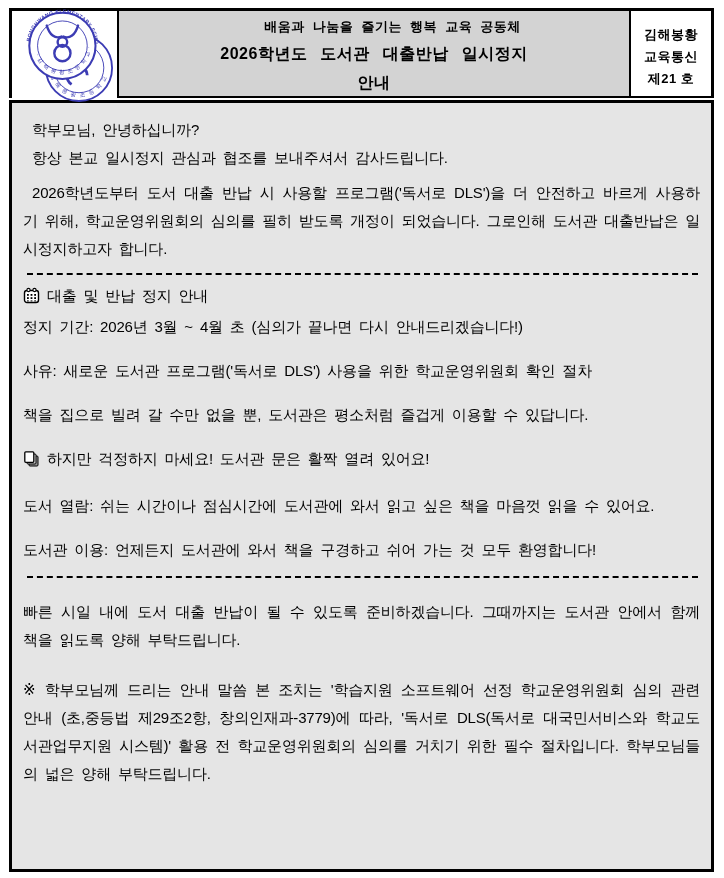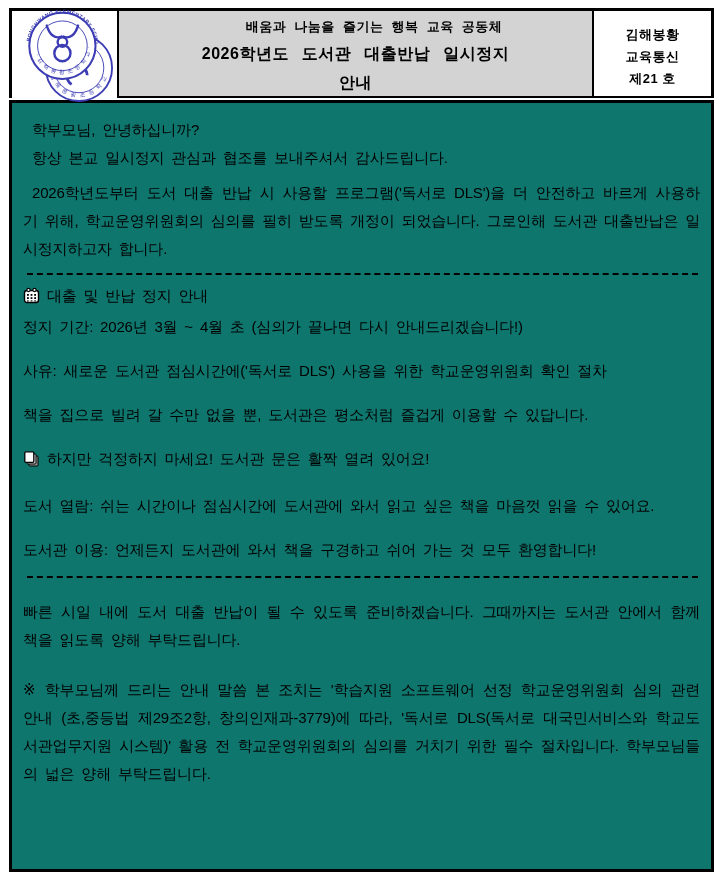--- a/index.html
+++ b/index.html
@@ -37,37 +37,37 @@
   .slogan {
     font-size: 13px; font-weight: bold;
     word-spacing: 4px; letter-spacing: 0.5px; margin-left: 37px;
   }
   .main-title {
     font-size: 16px; font-weight: bold;
     line-height: 29px; word-spacing: 8px; letter-spacing: 0.5px;
     margin-top: 3px;
   }
   .issue-cell {
-    width: 120px;
+    width: 83px;
     border: 2px solid #000;
     border-left: 0;
     border-top-width: 3px;
     border-right-width: 3px;
     background: #fff;
     text-align: center;
     padding-top: 13px;
     font-size: 13px; font-weight: bold; line-height: 22px;
     letter-spacing: 0.5px;
   }
   
   .body-box {
     margin-top: 2px;
     flex: 1;
     border: 3px solid #000;
-    background: #0f766e;
+    background: #e5e5e5;
     padding: 13px 11px 10px 11px;
     font-size: 15px;
     line-height: 28px;
     word-spacing: 3px;
     letter-spacing: -0.2px;
   }
   .indented { padding-left: 9px; }
   .just { text-align: justify; }
   .ti { text-indent: 9px; margin-top: 7px; }
   .dashed {
@@ -166,21 +166,21 @@
               <rect x="11.2" y="10.2" width="1.8" height="1.8"></rect>
             <rect x="4" y="13.4" width="1.8" height="1"></rect>
               <rect x="7.6" y="13.4" width="1.8" height="1"></rect>
               <rect x="11.2" y="13.4" width="1.8" height="1"></rect>
           </g>
         </svg>
       </span><span>대출 및 반납 정지 안내</span>
     </div>
     <div>정지 기간: 2026년 3월 ~ 4월 초 (심의가 끝나면 다시 안내드리겠습니다!)</div>
 
-    <div class="mt16">사유: 새로운 도서관 점심시간에('독서로 DLS') 사용을 위한 학교운영위원회 확인 절차</div>
+    <div class="mt16">사유: 새로운 도서관 프로그램('독서로 DLS') 사용을 위한 학교운영위원회 확인 절차</div>
 
     <div class="mt16">책을 집으로 빌려 갈 수만 없을 뿐, 도서관은 평소처럼 즐겁게 이용할 수 있답니다.</div>
 
     <div class="mt16">
       <span class="ico">
         <svg width="17" height="17" viewBox="0 0 17 17" xmlns="http://www.w3.org/2000/svg">
           <rect x="6" y="6" width="9" height="10" rx="1" fill="#9a9a9a" stroke="#000" stroke-width="1"></rect>
           <rect x="4" y="4" width="9" height="10" rx="1" fill="#cfcfcf" stroke="#000" stroke-width="1"></rect>
           <rect x="1.8" y="1.8" width="9" height="10.5" rx="1" fill="#ffffff" stroke="#000" stroke-width="1.3"></rect>
         </svg>

